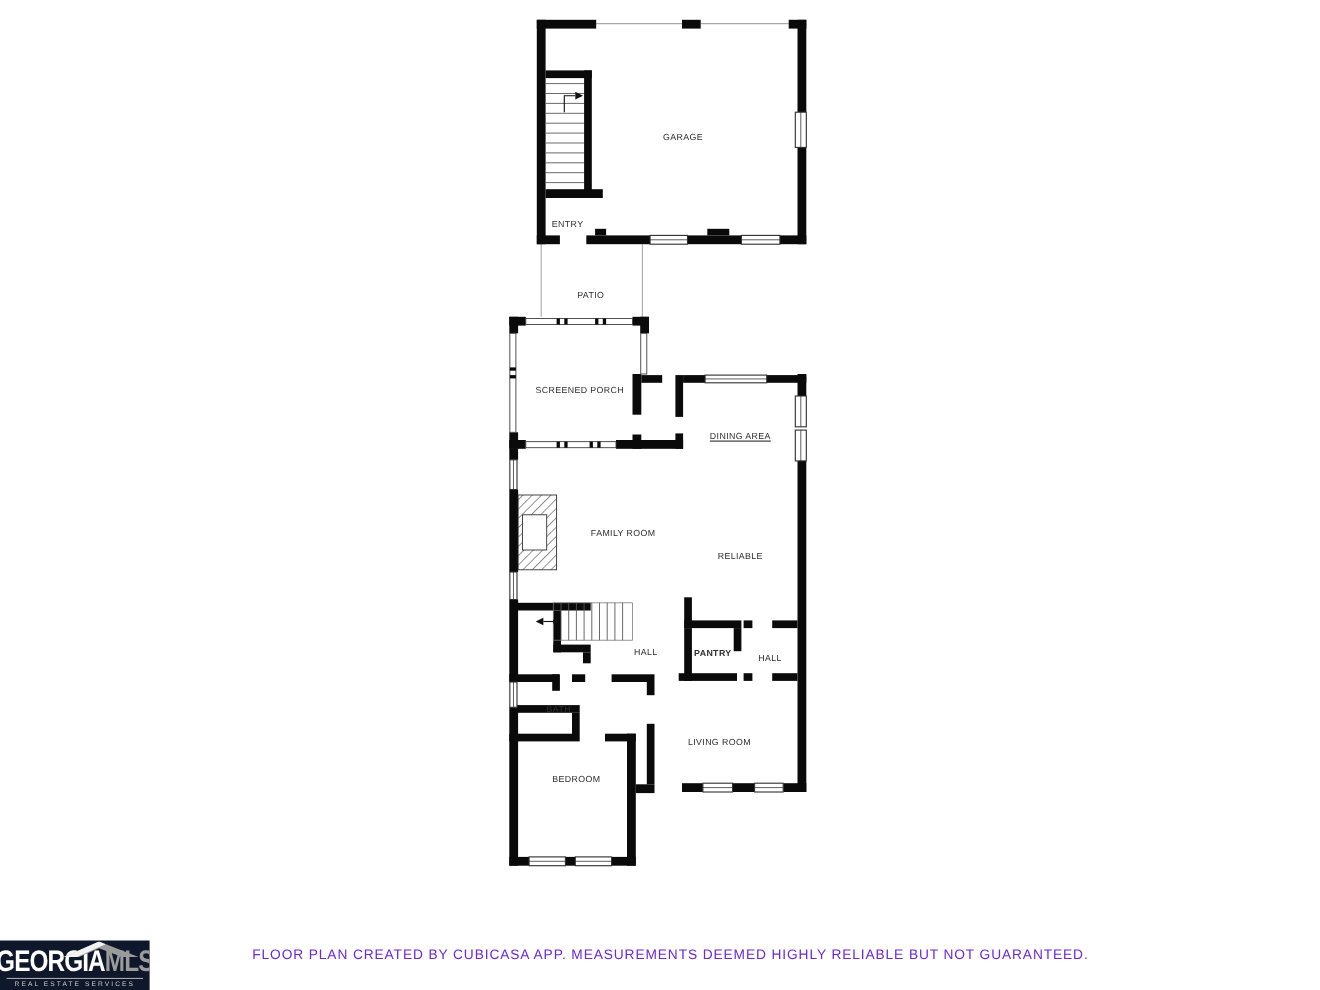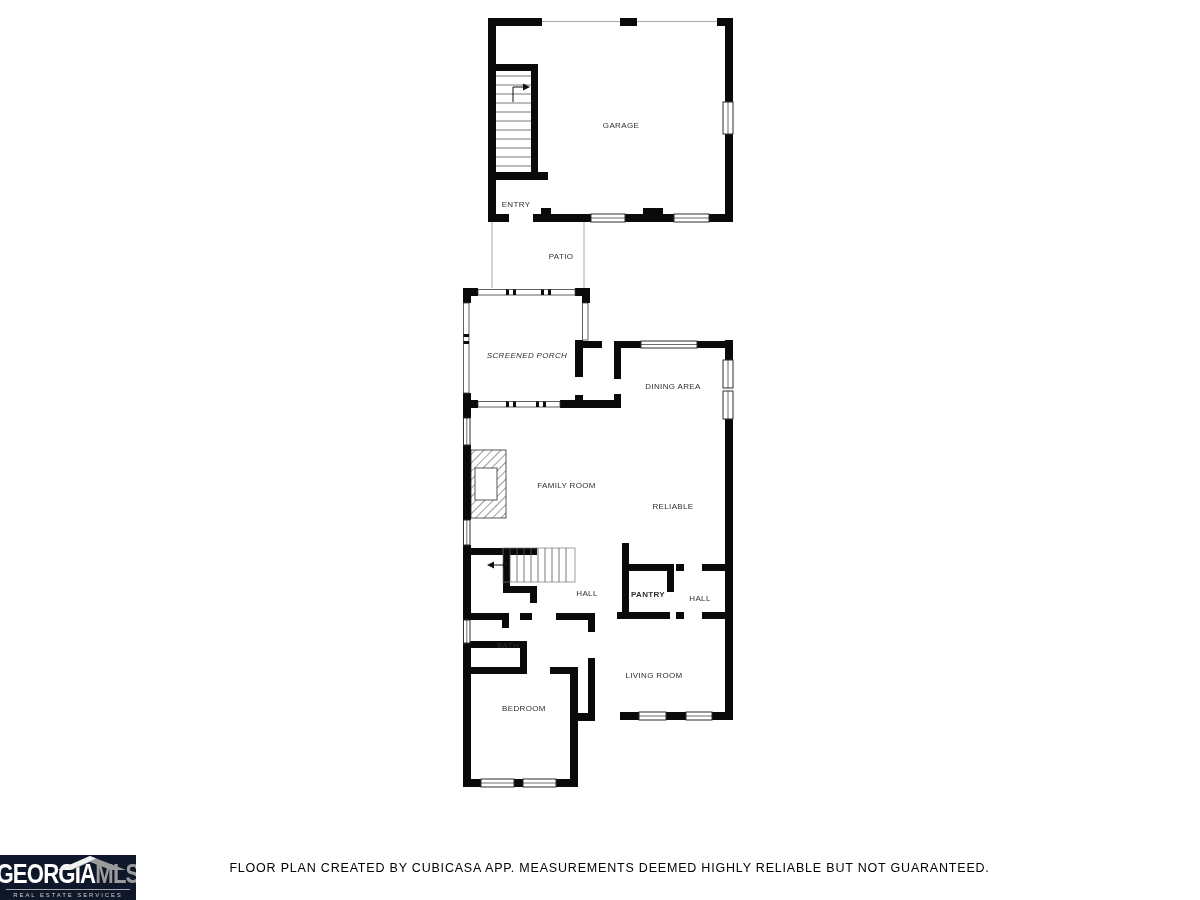--- a/index.html
+++ b/index.html
@@ -5,21 +5,21 @@
   html,body { margin:0; padding:0; background:#ffffff; }
   body { width:1200px; height:900px; font-family:"Liberation Sans", sans-serif; }
   .canvas { position:relative; width:1200px; height:900px; background:#fff; overflow:hidden; }
   svg.plan { position:absolute; left:0; top:0; }
   .room-label {
     position:absolute; transform:translate(-50%,-50%);
     font-size:8px; letter-spacing:.35px; color:#2e2e2e; white-space:nowrap;
   }
   .footer-disclaimer {
     position:absolute; left:0; right:0; top:861px; text-align:center;
-    font-size:12.5px; letter-spacing:.8px; color:#000000; white-space:nowrap;margin-left:19px;
+    font-size:12.5px; letter-spacing:.8px; color:#6d28d9; white-space:nowrap;margin-left:19px;
   }
   .mls-logo {
     position:absolute; left:0; top:855px; width:136px; height:45px;
     background:#0f172a; overflow:hidden;
   }
   .mls-logo .brand-row {
     position:absolute; left:3px; top:4px; width:130px; height:28px;
     display:flex; align-items:flex-end; justify-content:center;
     font-weight:bold; font-size:27px; line-height:26px; letter-spacing:-1px;
     transform:scaleX(.82); transform-origin:50% 50%; white-space:nowrap;
@@ -226,23 +226,23 @@
 
     <g>
       <rect x="471" y="450" width="35" height="68" fill="url(#hatch)" stroke="#2e2e2e" stroke-width=".8"></rect>
       <rect x="475" y="468" width="22" height="32" fill="#ffffff" stroke="#2e2e2e" stroke-width=".8"></rect>
     </g>
   </svg>
 
   <div>
     <div class="room-label" style="left:621px; top:125px;text-align:right;">GARAGE</div>
     <div class="room-label" style="left:516px; top:204px;">ENTRY</div>
-    <div class="room-label" style="left:537px; top:256px;margin-left:24px;">PATIO</div>
-    <div class="room-label" style="left:527px; top:355px;font-style:italic;">SCREENED PORCH</div>
-    <div class="room-label" style="left:673px; top:386px;">DINING AREA</div>
+    <div class="room-label" style="left:537px; top:268px;">PATIO</div>
+    <div class="room-label" style="left:527px; top:355px;">SCREENED PORCH</div>
+    <div class="room-label" style="left:673px; top:397px;text-decoration:underline;">DINING AREA</div>
     <div class="room-label" style="left:549px; top:485px;padding-left:35px;">FAMILY ROOM</div>
     <div class="room-label" style="left:673px; top:506px;">RELIABLE</div>
     <div class="room-label" style="left:587px; top:593px;">HALL</div>
     <div class="room-label" style="left:648px; top:594px;font-weight:bold;">PANTRY</div>
     <div class="room-label" style="left:700px; top:598px;">HALL</div>
     <div class="room-label" style="left:508px; top:645px;">BATH</div>
     <div class="room-label" style="left:654px; top:675px;">LIVING ROOM</div>
     <div class="room-label" style="left:524px; top:708px;">BEDROOM</div>
   </div>
 

